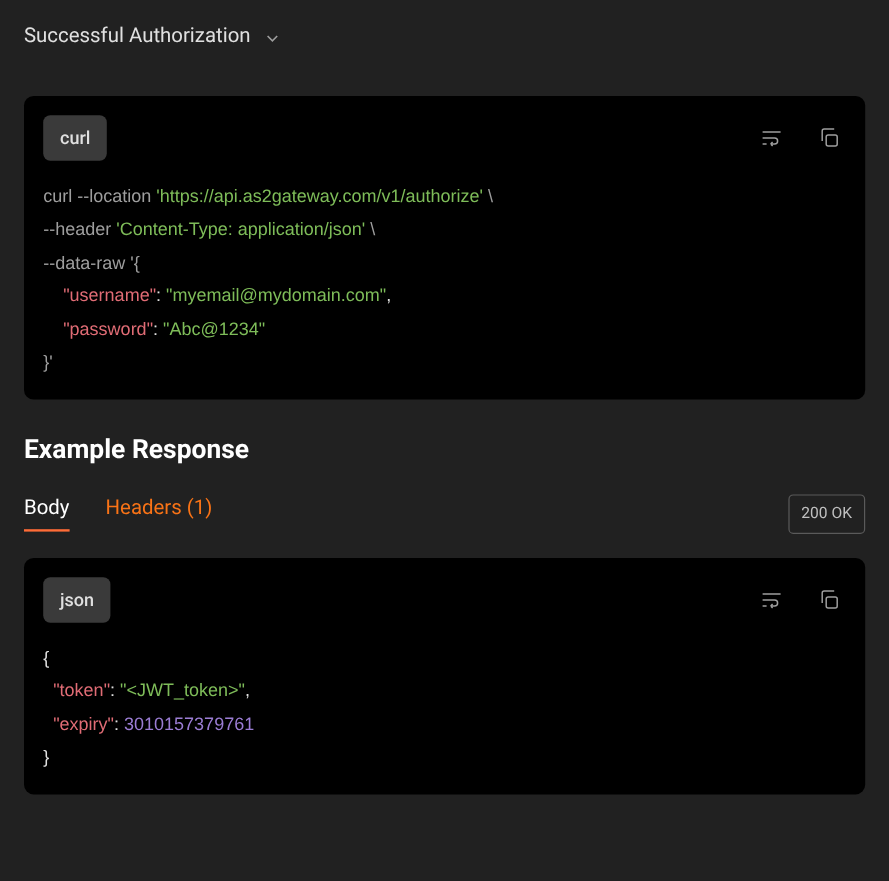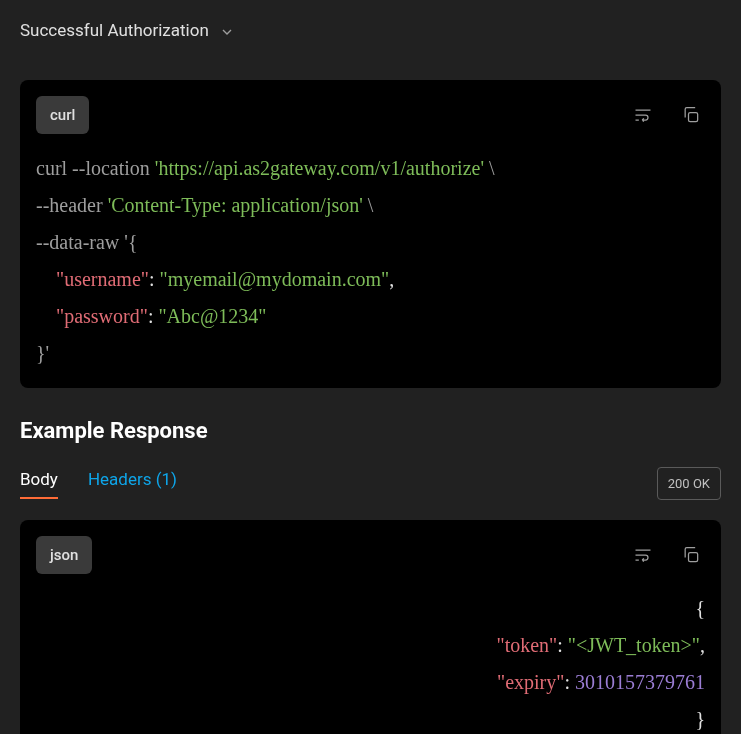--- a/index.html
+++ b/index.html
@@ -74,22 +74,22 @@
       justify-content: center;
     }
     .icon-btn svg {
       width: 20px;
       height: 20px;
       stroke: #9e9e9e;
       fill: none;
       stroke-width: 1.5;
     }
     .code-content {
-      font-family: Liberation Serif, serif;
-      font-size: 20px;
+      font-family: Liberation Sans, sans-serif;
+      font-size: 15px;
       line-height: 1.85;
       white-space: pre;
       color: #9e9e9e;
     }
     .tok-cmd { color: #9e9e9e; }
     .tok-flag { color: #9e9e9e; }
     .tok-str { color: #7ebc59; }
     .tok-key { color: #e06c75; }
     .tok-colon { color: #e0e0e0; }
     .tok-punct { color: #e0e0e0; }
@@ -109,21 +109,21 @@
       align-items: center;
       margin-bottom: 20px;
     }
     .tabs {
       display: flex;
       gap: 30px;
       text-align: right;
     }
     .tab {
       font-size: 17px;
-      color: #0ea5e9;
+      color: #f97316;
       cursor: pointer;
       padding-bottom: 8px;
       border-bottom: 2px solid transparent;
     }
     .tab.active {
       color: #ffffff;
       border-bottom-color: #ff6c37;
     }
     .status-badge {
       border: 1px solid #5a5a5a;
@@ -174,21 +174,21 @@
   <h2 class="response-title">Example Response</h2>
 
   <div class="tabs-row">
     <div class="tabs">
       <div class="tab active">Body</div>
       <div class="tab">Headers (1)</div>
     </div>
     <div class="status-badge">200 OK</div>
   </div>
 
-  <div class="code-block" style="margin-bottom:0;text-align:right;">
+  <div class="code-block" style="margin-bottom:0;">
     <div class="code-header">
       <span class="lang-badge">json</span>
       <div class="code-actions">
         <button class="icon-btn">
           <svg viewBox="0 0 24 24">
               <path d="M3 6h18M3 12h12a3 3 0 0 1 0 6h-4m0 0l2-2m-2 2l2 2M3 18h4"></path>
             </svg>
         </button>
         <button class="icon-btn">
           <svg viewBox="0 0 24 24">

